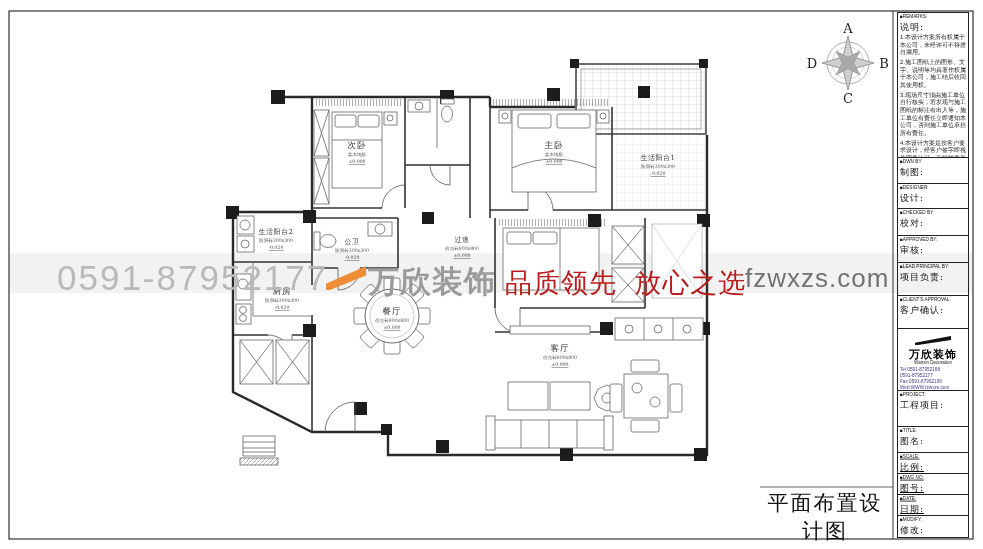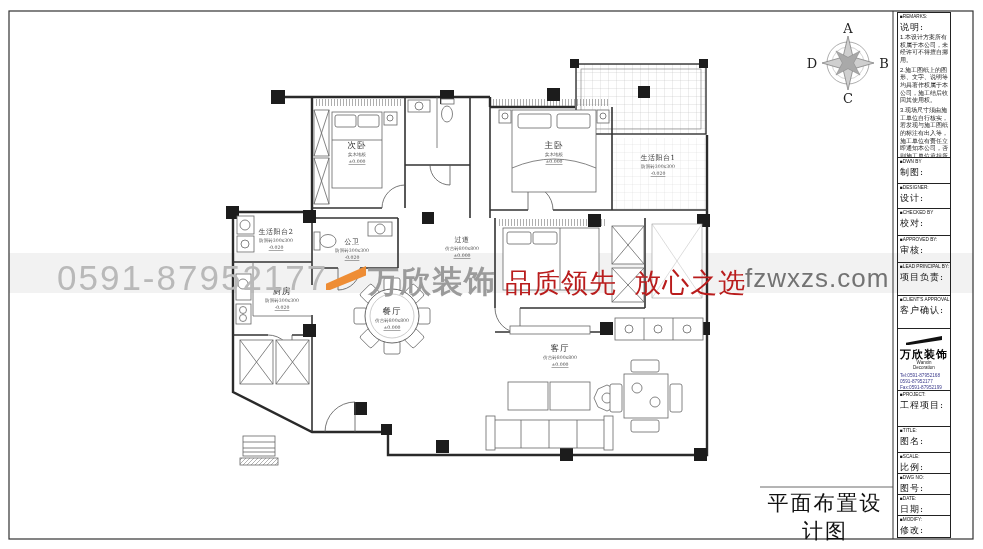--- a/index.html
+++ b/index.html
@@ -21,30 +21,30 @@
   .wm-phone{left:57px;top:258px;font-size:35px;color:#b9b9b9;letter-spacing:2px;}
   .wm-logo{left:326px;top:266px;width:40px;height:24px;background:#ee8d35;
            clip-path:polygon(0 74%,100% 0,100% 40%,10% 100%,0 100%);}
   .wm-brand{left:368px;top:261px;font-size:31px;font-weight:bold;color:#9b9b9b;
             letter-spacing:1px;font-family:"DejaVu Serif",serif;}
   .wm-slogan{left:505px;top:265px;font-size:27px;color:#b91c1c;letter-spacing:1px;
              font-family:Liberation Mono, monospace;}
   .wm-url{left:745px;top:263px;font-size:26px;color:#737373;letter-spacing:1px;}
 
   
-  .titleblock{position:absolute;left:897px;top:12px;width:54px;height:526px;
+  .titleblock{position:absolute;left:897px;top:12px;width:72px;height:526px;
               border:1.4px solid #222;display:flex;flex-direction:column;box-sizing:border-box;}
   .tb-sec{border-bottom:1px solid #222;padding:1px 2px;overflow:hidden;box-sizing:border-box;flex:0 0 auto;}
   .tb-sec:last-child{border-bottom:none;flex:1 1 auto;}
   .tb-en{font-size:6px;transform:scale(.78);transform-origin:left top;color:#111;white-space:nowrap;}
   .tb-zh{font-size:9px;color:#111;font-family:"DejaVu Serif",serif;margin-top:1px;letter-spacing:1px;}
   .tb-remarks{height:145px;}
   .tb-remarks p{margin:0 0 2px 0;font-size:6px;line-height:1.28;color:#222;}
   .h26{height:26px;}.h25{height:25px;}.h27{height:27px;}.h33{height:33px;}
-  .h36{height:36px;}.h21{height:21px;}.h62{height:62px;}
+  .h36{height:36px;}.h21{height:21px;text-decoration:underline;}.h62{height:62px;}
   .tb-logo{text-align:center;padding-top:2px;}
   .tb-swoosh{display:inline-block;width:36px;height:9px;background:#111;
              clip-path:polygon(0 74%,100% 0,100% 45%,8% 100%,0 100%);}
   .tb-brand{font-size:11px;font-weight:bold;letter-spacing:1px;color:#000;
             font-family:"DejaVu Serif",serif;line-height:1;}
   .tb-brand-en{font-size:6px;transform:scale(.75);transform-origin:center top;color:#222;line-height:1.1;}
   .tb-contact{font-size:6px;transform:scale(.78);transform-origin:left top;color:#3c3c8c;
               text-align:left;line-height:1.25;white-space:nowrap;}
 
   .drawing-title{position:absolute;left:760px;top:489px;width:130px;text-align:center;

